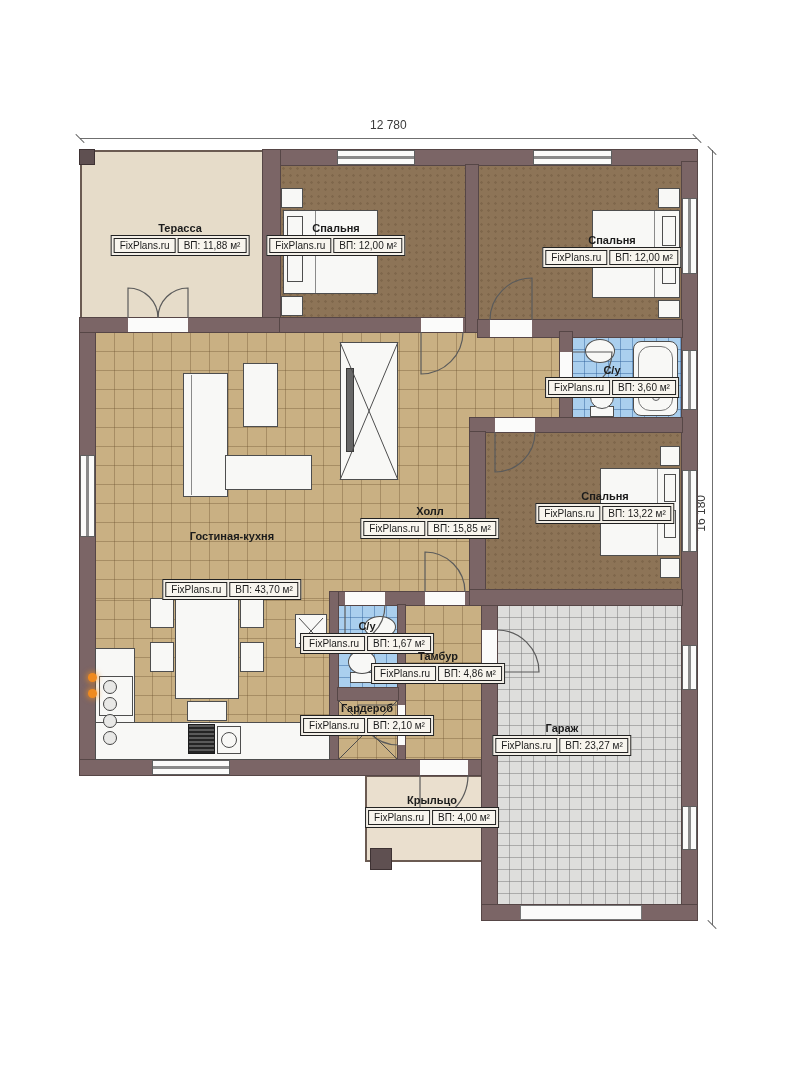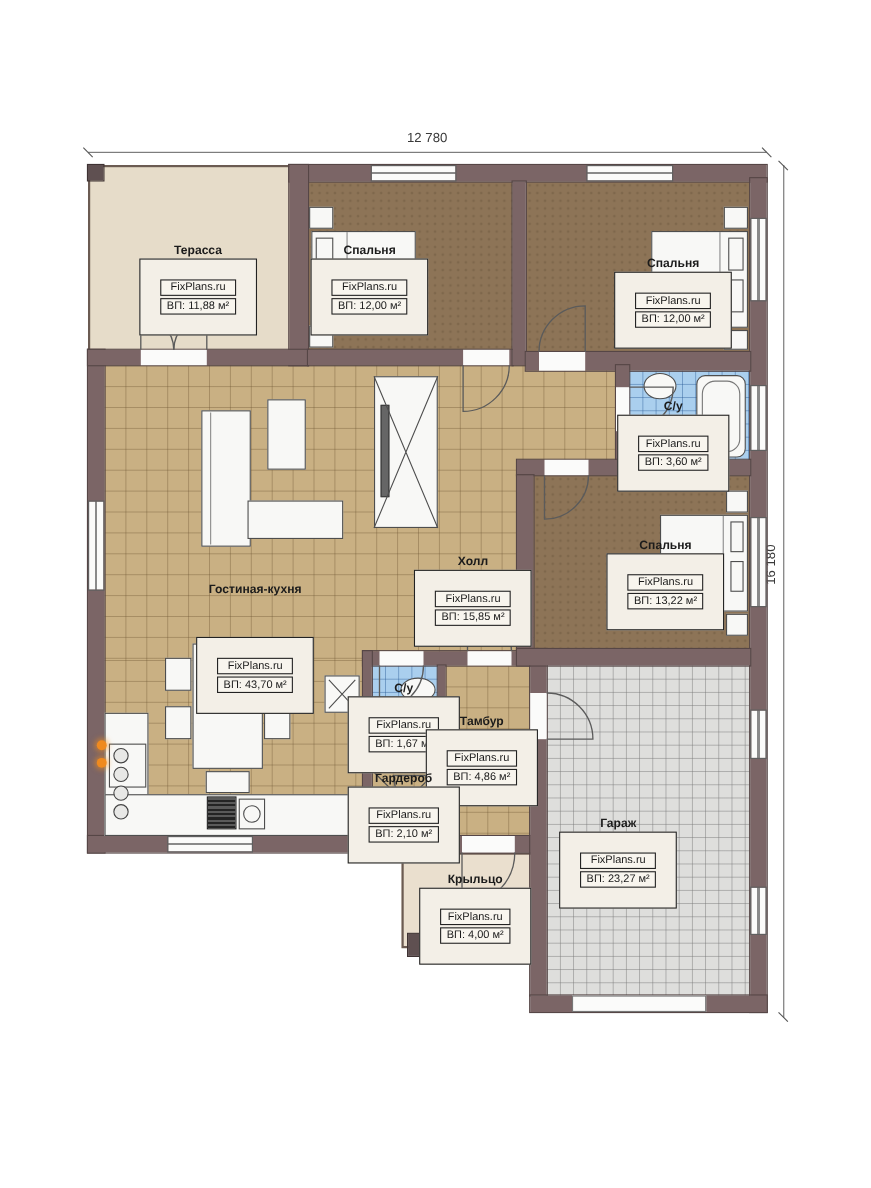--- a/index.html
+++ b/index.html
@@ -46,21 +46,21 @@
   .tub-inner{position:absolute;inset:4px;border:1px solid #777;border-radius:12px;}
   .drain{position:absolute;width:6px;height:6px;border:1px solid #666;border-radius:50%;background:#eee;left:50%;top:70%;transform:translateX(-50%);}
   .burners{display:flex;flex-wrap:wrap;gap:3px;padding:3px;}
   .burner{width:12px;height:12px;border:1px solid #444;border-radius:50%;background:#e8e8e6;}
   .appliance-striped{background:repeating-linear-gradient(0deg,#242424 0 2px,#5a5a5a 2px 4px);border:1px solid #1d1d1d;}
   .flame{position:absolute;width:9px;height:9px;border-radius:50%;background:#ef8a1f;z-index:17;box-shadow:0 0 5px 2px rgba(240,140,30,.55);}
 
   
   .room-label{position:absolute;transform:translateX(-50%);display:flex;flex-direction:column;align-items:center;z-index:30;}
   .room-name{font-size:11px;font-weight:bold;color:#1b1b1b;white-space:nowrap;margin-bottom:1px;text-align:center;}
-  .label-box{border:1px solid #222;background:#f3efe7;padding:18px;display:flex;flex-direction:column;gap:2px;}
+  .label-box{border:1px solid #222;background:#f3efe7;padding:2px;display:flex;flex-direction:row;gap:2px;}
   .label-cell{border:1px solid #222;background:#f8f5ee;padding:0 5px;font-size:10px;color:#1b1b1b;white-space:nowrap;text-align:center;line-height:13px;}
 
   
   .dim-line{position:absolute;background:#6f6f6f;z-index:5;}
   .dim-text{position:absolute;font-size:12px;color:#3a3a3a;z-index:5;white-space:nowrap;}
   .dim-text-v{writing-mode:vertical-rl;transform:rotate(180deg);}
   .tick{position:absolute;width:12px;height:1px;background:#555;transform:rotate(45deg);z-index:5;}
 
   svg.overlay{position:absolute;left:0;top:0;z-index:20;pointer-events:none;}
 </style>
@@ -293,21 +293,21 @@
   </div>
 
   <div class="room-label" style="left:367px;top:702px;">
     <div class="room-name">Гардероб</div>
     <div class="label-box">
       <div class="label-cell">FixPlans.ru</div>
       <div class="label-cell">ВП: 2,10 м²</div>
     </div>
   </div>
 
-  <div class="room-label" style="left:562px;top:743px;">
+  <div class="room-label" style="left:562px;top:722px;">
     <div class="room-name">Гараж</div>
     <div class="label-box">
       <div class="label-cell">FixPlans.ru</div>
       <div class="label-cell">ВП: 23,27 м²</div>
     </div>
   </div>
 
   <div class="room-label" style="left:432px;top:794px;">
     <div class="room-name">Крыльцо</div>
     <div class="label-box">

